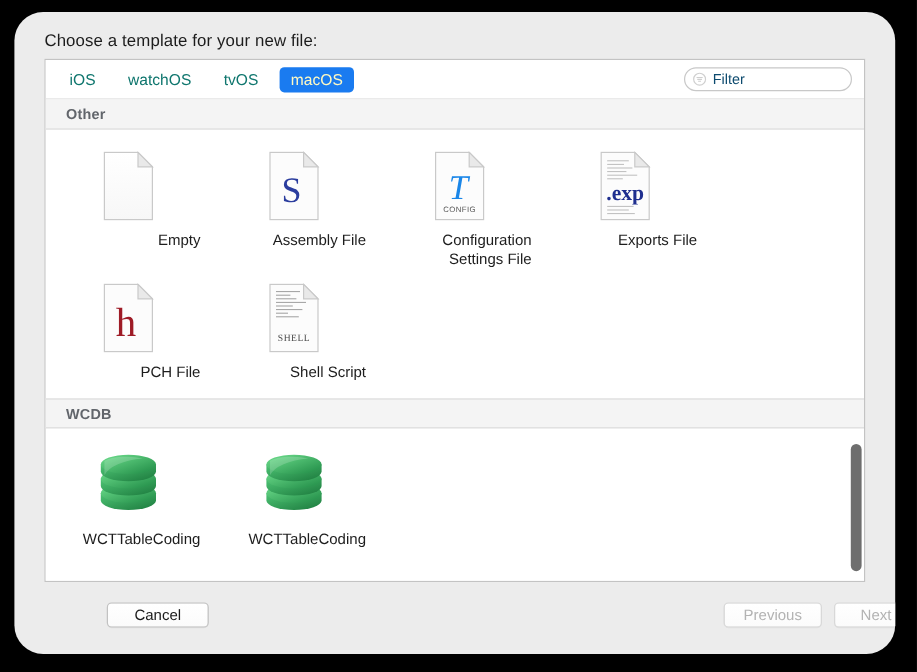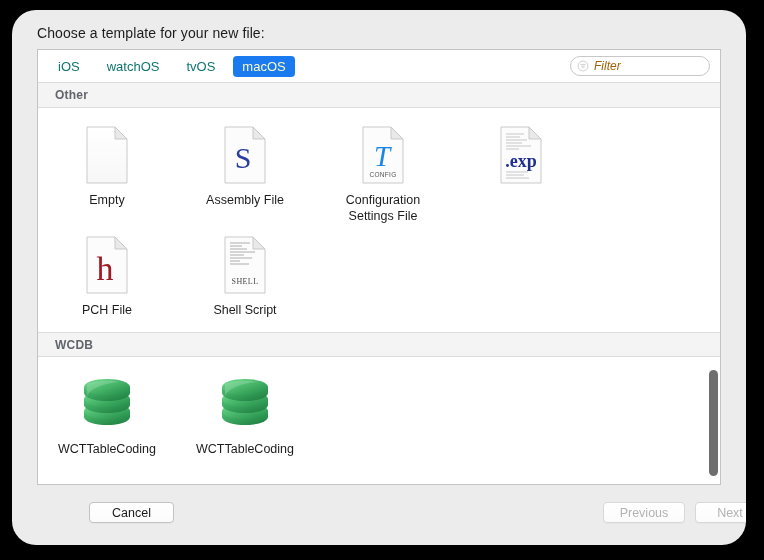--- a/index.html
+++ b/index.html
@@ -73,22 +73,21 @@
     padding-left: 6px;
   }
   .filter-icon {
     width: 12px; height: 12px;
     flex: 0 0 auto;
     margin-right: 5px;
     opacity: .55;
   }
   .filter-ph {
     font-size: 12px;
-    color: #a16207;
-    font-style: italic;
+    color: #0c4a6e;
   }
 
   
   .list-body {
     position: relative;
     height: 401px;
     background: #ffffff;
     overflow: hidden;
   }
   .section-header {
@@ -122,21 +121,21 @@
   .cell .icon-wrap {
     height: 62px;
     display: flex;
     align-items: flex-end;
     justify-content: center;
   }
   .cell .cap {
     margin-top: 8px;
     font-size: 12.5px;
     color: #1d1d1d;
-    text-align: center;
+    text-align: right;
     line-height: 16px;
     width: 120px;
     word-wrap: break-word;
     overflow-wrap: break-word;
   }
   
   .scrollbar {
     position: absolute;
     right: 2px; top: 5px;
     width: 9px; height: 100px;
@@ -249,20 +248,21 @@
                 <line x1="8" y1="17" x2="24" y2="17"></line>
                 <line x1="8" y1="20" x2="33" y2="20"></line>
                 <line x1="8" y1="23" x2="21" y2="23"></line>
                 <line x1="8" y1="46" x2="30" y2="46"></line>
                 <line x1="8" y1="49" x2="26" y2="49"></line>
                 <line x1="8" y1="52" x2="31" y2="52"></line>
               </g>
               <text x="23" y="41" text-anchor="middle" font-family="Liberation Serif, serif" font-size="18" font-weight="bold" fill="#1f2f8f">.exp</text>
             </svg>
           </div>
+          <div class="cap">Exports File</div>
         </div>
 
         <div class="cell">
           <div class="icon-wrap">
             <svg width="46" height="58" viewBox="0 0 46 58">
               <path d="M3 1 H31 L43 13 V57 H3 Z" fill="#fcfcfc" stroke="#c9c9c9" stroke-width="1"></path>
               <path d="M31 1 L43 13 H31 Z" fill="#e9e9e9" stroke="#c9c9c9" stroke-width="1"></path>
               <text x="21" y="44" text-anchor="middle" font-family="Liberation Serif, serif" font-size="34" fill="#9e1b26">h</text>
             </svg>
           </div>

